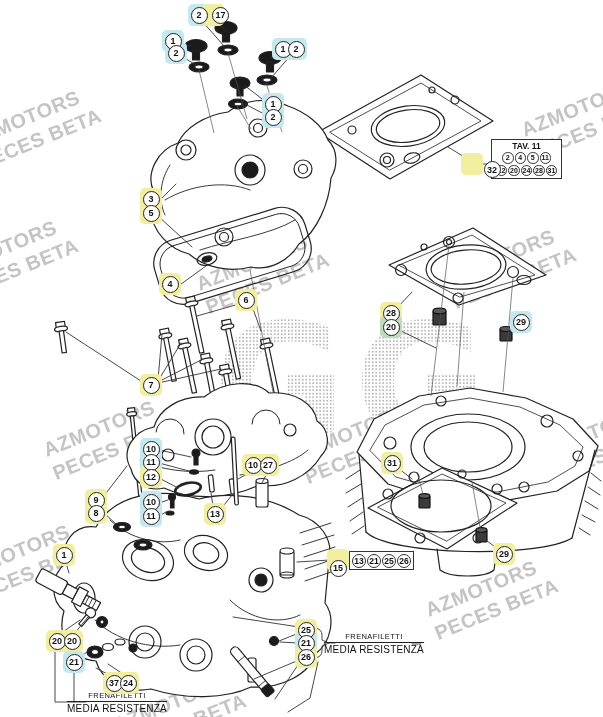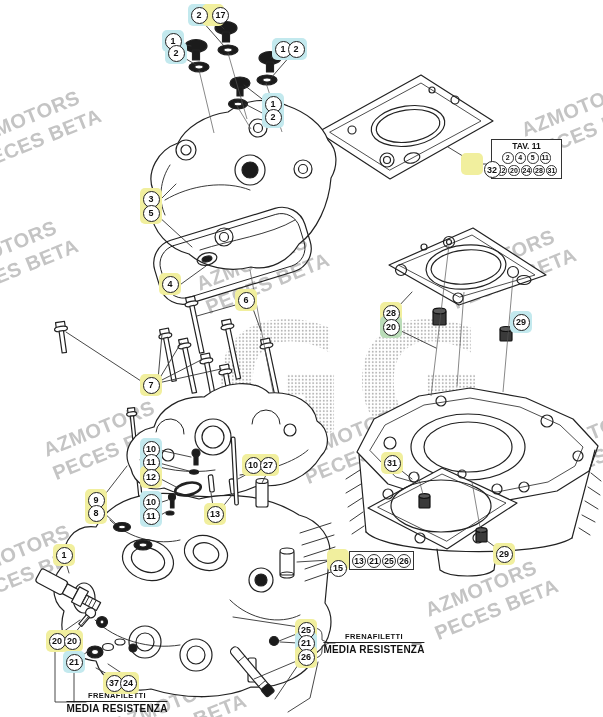--- a/index.html
+++ b/index.html
@@ -26,21 +26,21 @@
   .mini-circle{width:11.5px;height:11.5px;box-sizing:border-box;border:1px solid #333;border-radius:50%;
                background:#fff;color:#111;font-size:7px;font-weight:bold;display:flex;
                align-items:center;justify-content:center;cursor:pointer;}
   
   .group-box{position:absolute;left:349px;top:551px;border:1.2px solid #333;background:#fff;
              display:flex;gap:1px;padding:1.5px 2px;z-index:20;}
   .gb-circle{width:14px;height:14px;box-sizing:border-box;border:1.2px solid #333;border-radius:50%;
              background:#fff;color:#111;font-size:8.5px;font-weight:bold;display:flex;
              align-items:center;justify-content:center;cursor:pointer;}
   
-  .note{position:absolute;text-align:center;color:#111;font-weight:bold;z-index:20;
+  .note{position:absolute;text-align:center;color:#111;font-weight:normal;z-index:20;
         transform:translateX(-50%);white-space:nowrap;}
   .note .l1{display:block;font-size:7.5px;letter-spacing:.4px;border-bottom:1px solid #222;
             padding:0 2px 1px;margin-bottom:1px;}
   .note .l2{display:block;font-size:10px;letter-spacing:.2px;}
 </style>
 </head>
 <body>
 
 <div class="stage">
 

